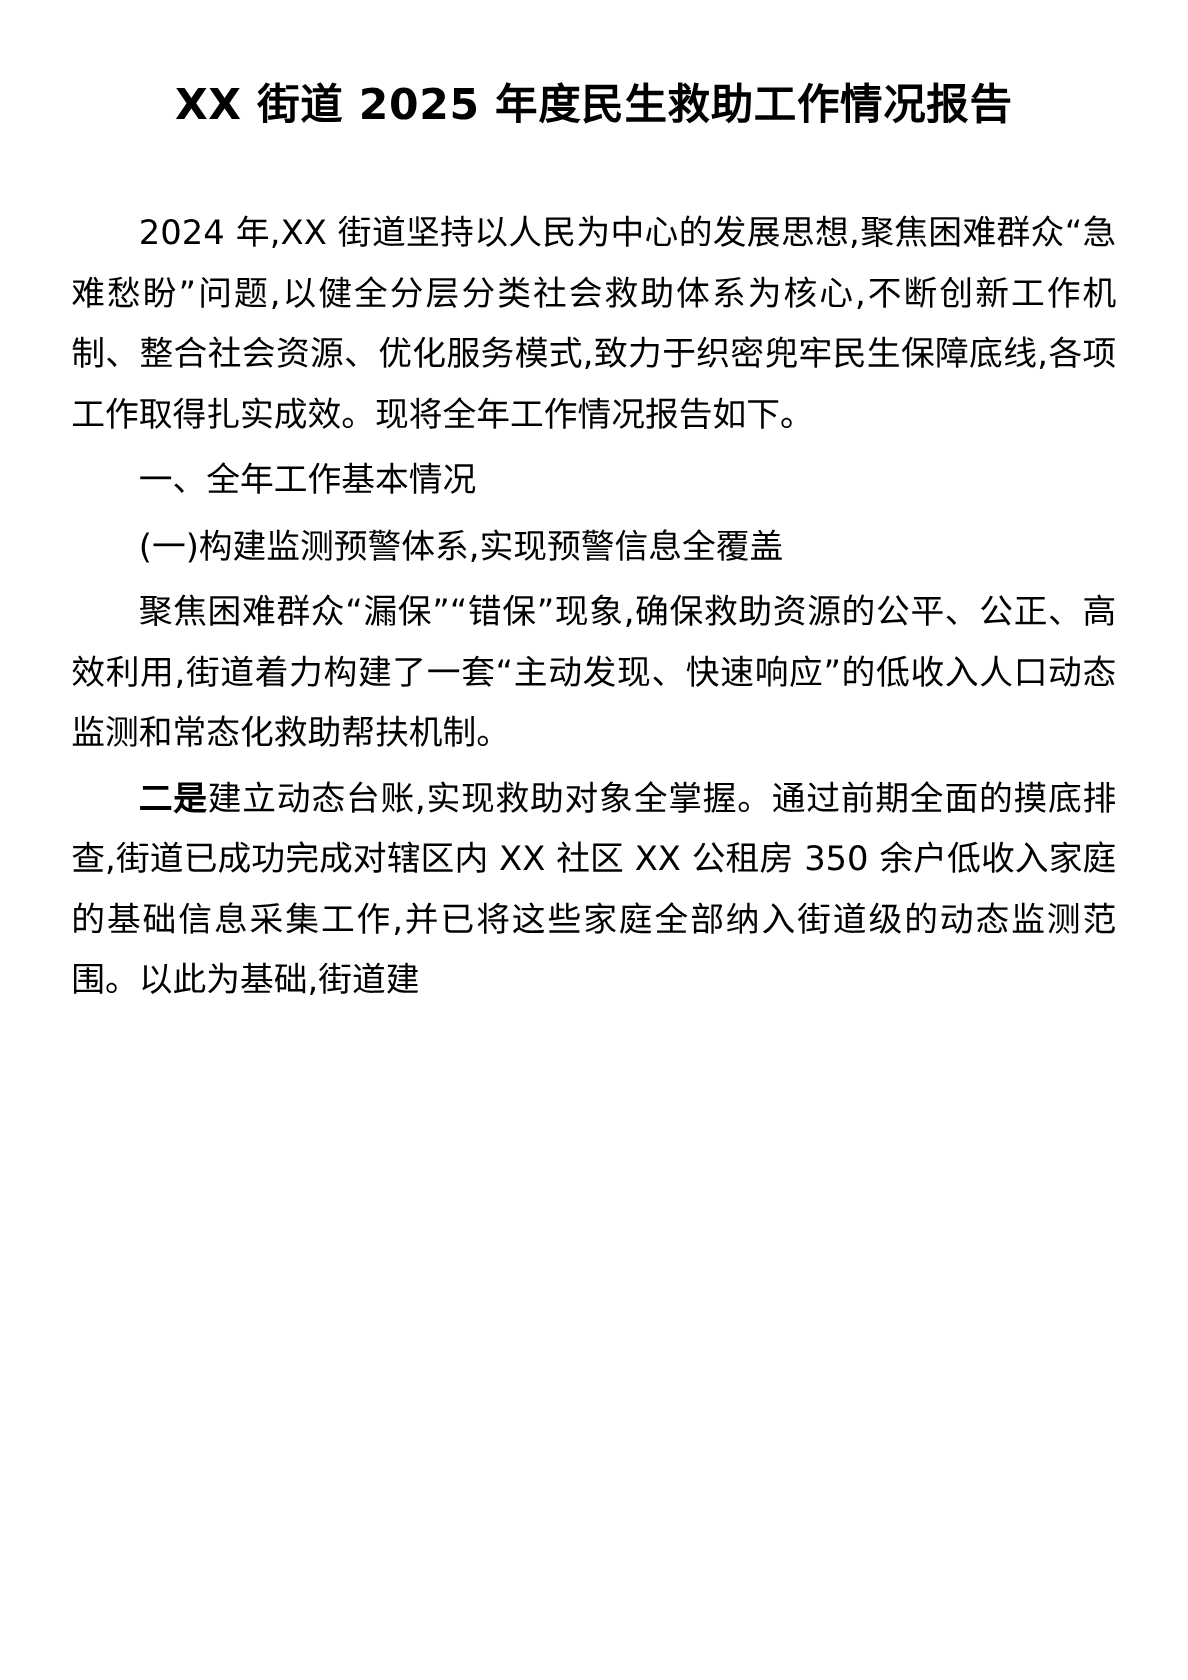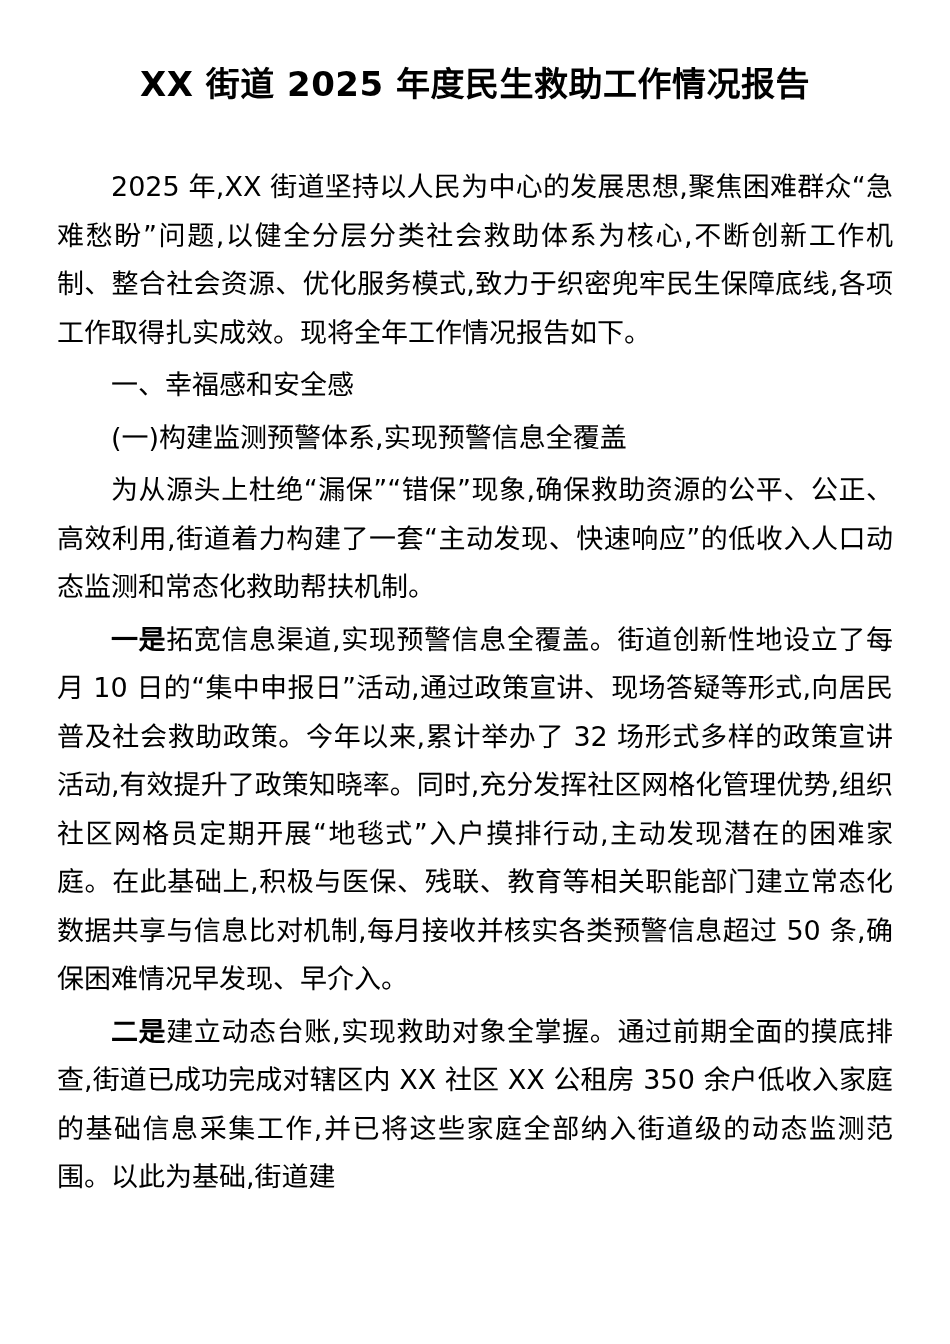--- a/index.html
+++ b/index.html
@@ -45,20 +45,19 @@
   .para .lead {
     font-weight: 700;
   }
 </style>
 </head>
 <body>
 
 <div class="page">
   <h1 class="doc-title">XX 街道 2025 年度民生救助工作情况报告</h1>
   <div class="doc-body" id="doc-body">
-      <p class="para body">2025 年,XX 街道坚持以人民为中心的发展思想,聚焦困难群众“急难愁盼”问题,以健全分层分类社会救助体系为核心,不断创新工作机制、整合社会资源、优化服务模式,致力于织密兜牢民生保障底线,各项工作取得扎实成效。现将全年工作情况报告如下。</p>
-      <p class="para heading">一、幸福感和安全感</p>
+      <p class="para body">2024 年,XX 街道坚持以人民为中心的发展思想,聚焦困难群众“急难愁盼”问题,以健全分层分类社会救助体系为核心,不断创新工作机制、整合社会资源、优化服务模式,致力于织密兜牢民生保障底线,各项工作取得扎实成效。现将全年工作情况报告如下。</p>
+      <p class="para heading">一、全年工作基本情况</p>
       <p class="para heading">(一)构建监测预警体系,实现预警信息全覆盖</p>
-      <p class="para body">为从源头上杜绝“漏保”“错保”现象,确保救助资源的公平、公正、高效利用,街道着力构建了一套“主动发现、快速响应”的低收入人口动态监测和常态化救助帮扶机制。</p>
-      <p class="para body"><span class="lead">一是</span>拓宽信息渠道,实现预警信息全覆盖。街道创新性地设立了每月 10 日的“集中申报日”活动,通过政策宣讲、现场答疑等形式,向居民普及社会救助政策。今年以来,累计举办了 32 场形式多样的政策宣讲活动,有效提升了政策知晓率。同时,充分发挥社区网格化管理优势,组织社区网格员定期开展“地毯式”入户摸排行动,主动发现潜在的困难家庭。在此基础上,积极与医保、残联、教育等相关职能部门建立常态化数据共享与信息比对机制,每月接收并核实各类预警信息超过 50 条,确保困难情况早发现、早介入。</p>
+      <p class="para body">聚焦困难群众“漏保”“错保”现象,确保救助资源的公平、公正、高效利用,街道着力构建了一套“主动发现、快速响应”的低收入人口动态监测和常态化救助帮扶机制。</p>
       <p class="para body"><span class="lead">二是</span>建立动态台账,实现救助对象全掌握。通过前期全面的摸底排查,街道已成功完成对辖区内 XX 社区 XX 公租房 350 余户低收入家庭的基础信息采集工作,并已将这些家庭全部纳入街道级的动态监测范围。以此为基础,街道建</p>
     </div>
 </div>
 
 </body></html>

